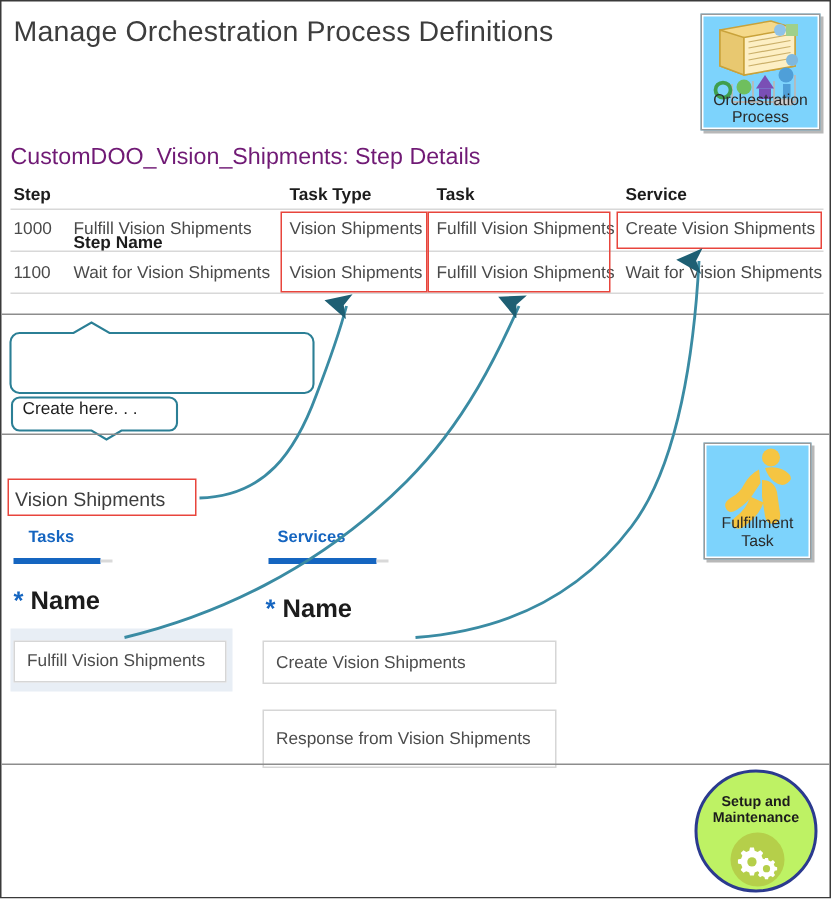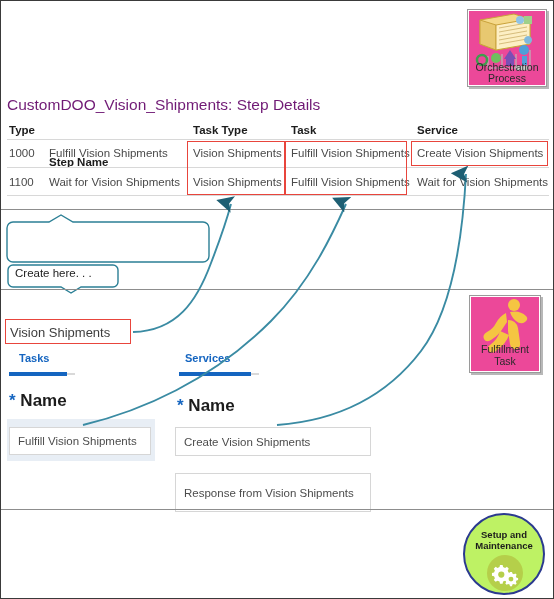--- a/index.html
+++ b/index.html
@@ -32,21 +32,21 @@
   .req-star{color:#1565c0;font-weight:bold;}
   
   .field{
     border:1px solid #d6d6d6;background:#ffffff;box-sizing:border-box;
     font-size:11.5px;color:#4c4c4c;display:flex;align-items:center;
     padding-left:8px;white-space:nowrap;
   }
   .field-underlay{background:#e8eef5;}
   
   .tile{
-    background:#ec4899;border:1px solid #9a9a9a;
+    background:#7dd3fc;border:1px solid #9a9a9a;
     box-shadow:2px 2px 0 0 #b8b8b8, 0 0 0 1px #ffffff inset;
     box-sizing:border-box;
   }
   .tile-caption{
     position:absolute;left:0;right:0;text-align:center;
     font-size:10.5px;color:#2a2a2a;line-height:11.5px;
   }
   
   .setup-circle{
     border:2px solid #2b3a8f;border-radius:50%;background:#bef264;
@@ -57,20 +57,21 @@
     font-size:9.5px;font-weight:bold;color:#1c1c1c;line-height:11px;
   }
   .gear-circle{border-radius:50%;background:#b5cf4a;}
   svg{display:block;overflow:visible;}
 </style>
 </head>
 <body>
 
 <div id="page">
 
+  <div class="abs page-title">Manage Orchestration Process Definitions</div>
 
   <div class="abs tile" style="left:466px;top:8px;width:80px;height:78px;">
     <svg width="78" height="76" viewBox="0 0 78 76">
 
       <g>
         <path d="M12 10 L46 4 L62 9 L62 34 L28 40 L12 34 Z" fill="#f5d98a" stroke="#c9a23a" stroke-width="1"></path>
         <path d="M12 10 L28 15 L28 40 L12 34 Z" fill="#e8c870" stroke="#c9a23a" stroke-width="1"></path>
         <path d="M28 15 L62 9 L62 34 L28 40 Z" fill="#fdefc4" stroke="#c9a23a" stroke-width="1"></path>
         <g stroke="#cbb06a" stroke-width="0.8">
           <line x1="31" y1="18" x2="59" y2="13"></line>
@@ -97,21 +98,21 @@
       <path d="M54 46 h5 v9 h-5 z" fill="#4f9fd8"></path>
       <path d="M60 34 a4 4 0 1 1 0.1 0 z" fill="#7fb8de"></path>
       <rect x="48" y="56" width="12" height="4" fill="#cfcfcf" stroke="#a8a8a8" stroke-width="0.6"></rect>
     </svg>
     <div class="tile-caption" style="top:52px;">Orchestration</div>
     <div class="tile-caption" style="top:63px;">Process</div>
   </div>
 
   <div class="abs section-title" style="top:95px;">CustomDOO_Vision_Shipments: Step Details</div>
 
-  <div class="abs th" style="left:8px;top:123px;">Type</div>
+  <div class="abs th" style="left:8px;top:123px;">Step</div>
   <div class="abs th" style="left:48px;top:127px;margin-top:28px;">Step Name</div>
   <div class="abs th" style="left:192px;top:123px;">Task Type</div>
   <div class="abs th" style="left:290px;top:123px;">Task</div>
   <div class="abs th" style="left:416px;top:123px;">Service</div>
   <div class="abs rowline" style="left:6px;top:138px;width:542px;"></div>
 
   <div class="abs td" style="left:8px;top:146px;">1000</div>
   <div class="abs td" style="left:48px;top:146px;">Fulfill Vision Shipments</div>
   <div class="abs td" style="left:192px;top:146px;">Vision Shipments</div>
   <div class="abs td" style="left:290px;top:146px;">Fulfill Vision Shipments</div>

